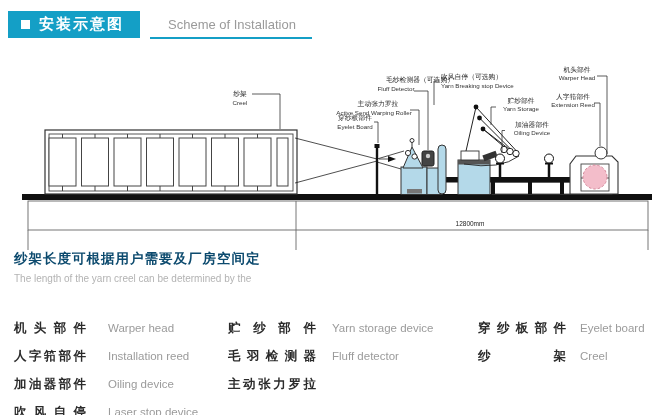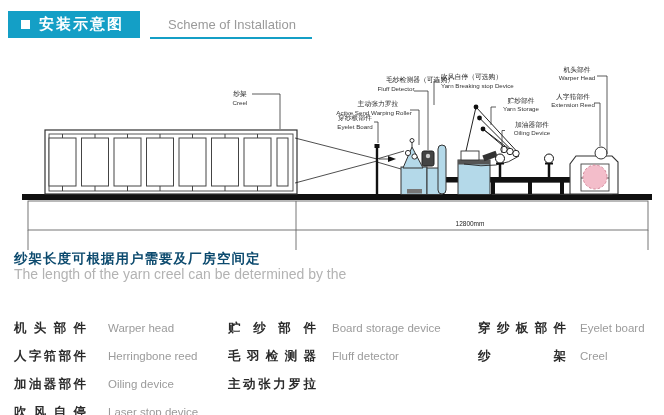--- a/index.html
+++ b/index.html
@@ -17,21 +17,21 @@
   
   .diagram { position:absolute; left:0; top:50px; width:664px; height:210px; }
   svg text { font-family:"Liberation Sans", sans-serif; fill:#222; }
   .lbl-zh { font-size:6.8px; }
   .lbl-en { font-size:6.2px; fill:#333; }
   .dim    { font-size:6.5px; fill:#222; }
 
   
   .note { position:absolute; left:14px; top:250px; width:480px; }
   .note-zh { font-size:13.5px; font-weight:bold; color:#0c4a6e; letter-spacing:1px; }
-  .note-en { font-size:14px; line-height:12px; color:#b3b3b3; }
+  .note-en { margin-top:5px; font-size:10px; line-height:12px; color:#b3b3b3; }
 
   
   .glossary { position:absolute; left:0; top:320px; width:664px; height:95px; }
   .g-col { position:absolute; top:0; }
   .g-col1 { left:14px; }  .g-col2 { left:228px; }  .g-col3 { left:478px; }
   .g-row { display:flex; align-items:baseline; margin-bottom:11px; }
   .g-zh { display:inline-block; font-weight:bold; font-size:12.5px; color:#2b2b2b;
           text-align:justify; text-align-last:justify; text-justify:inter-character; }
   .g-col1 .g-zh { width:72px; }  .g-col2 .g-zh { width:88px; }  .g-col3 .g-zh { width:88px; }
   .g-en { color:#9b9b9b; font-size:11.5px; }
@@ -213,35 +213,35 @@
   </div>
 
   <div class="glossary">
     <div class="g-col g-col1">
       <div class="g-row">
         <span class="g-zh">机头部件</span>
         <span class="g-en">Warper head</span>
       </div>
       <div class="g-row">
         <span class="g-zh">人字筘部件</span>
-        <span class="g-en">Herringbone reed</span>
+        <span class="g-en">Installation reed</span>
       </div>
       <div class="g-row">
         <span class="g-zh">加油器部件</span>
         <span class="g-en">Oiling device</span>
       </div>
       <div class="g-row">
         <span class="g-zh">吹风自停</span>
         <span class="g-en">Laser stop device</span>
       </div>
     </div>
     <div class="g-col g-col2">
       <div class="g-row">
         <span class="g-zh">贮纱部件</span>
-        <span class="g-en">Board storage device</span>
+        <span class="g-en">Yarn storage device</span>
       </div>
       <div class="g-row">
         <span class="g-zh">毛羽检测器</span>
         <span class="g-en">Fluff detector</span>
       </div>
       <div class="g-row">
         <span class="g-zh">主动张力罗拉</span>
       </div>
     </div>
     <div class="g-col g-col3">

